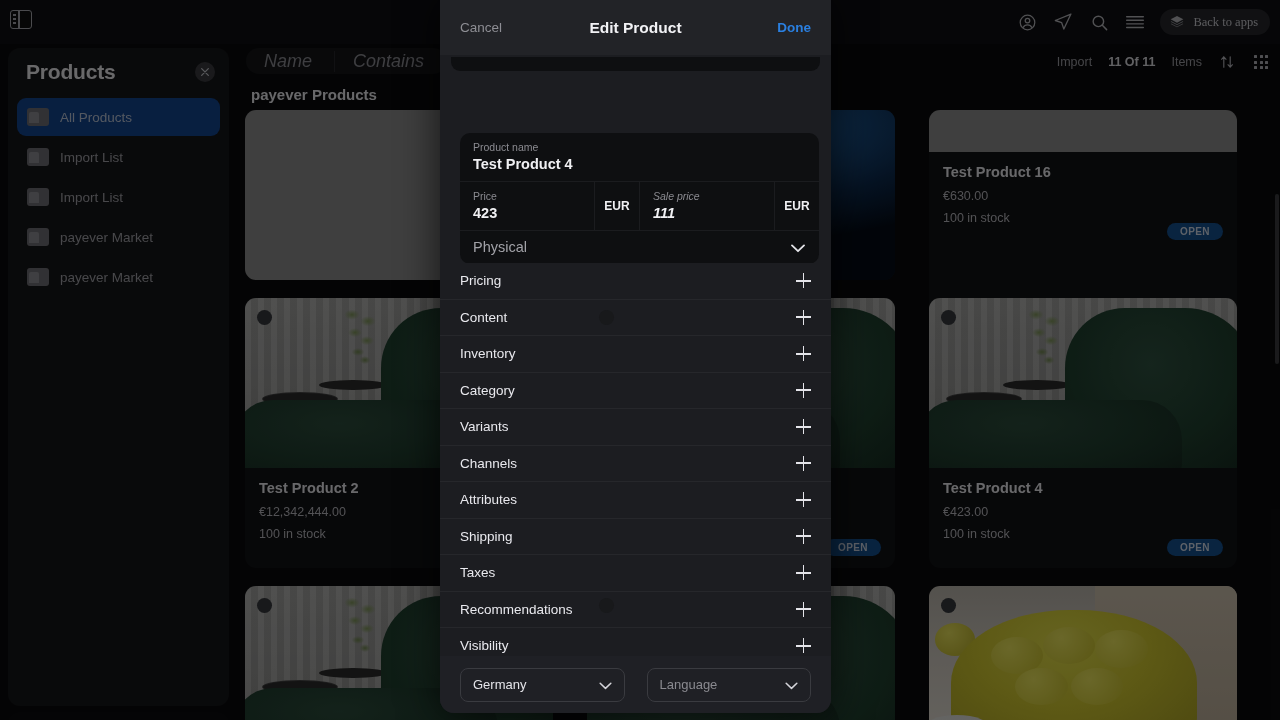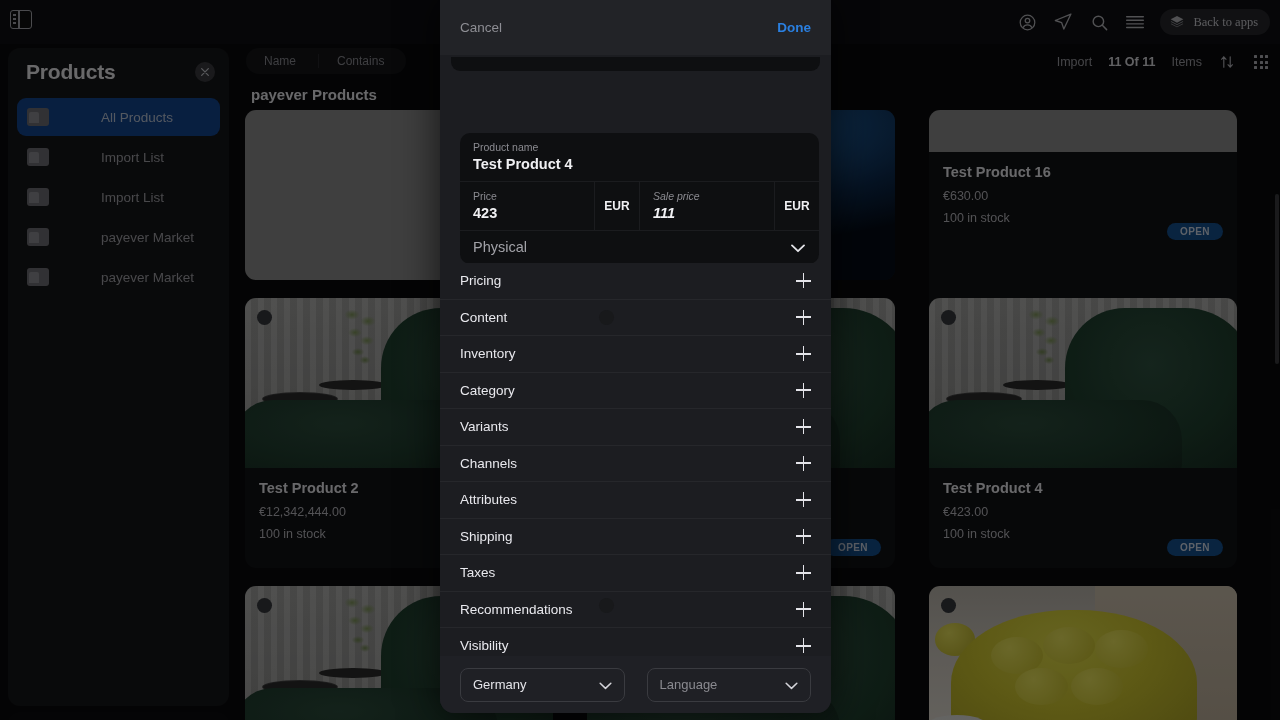--- a/index.html
+++ b/index.html
@@ -78,21 +78,21 @@
   }
   .sb-item.active { background:#13458f; }
   .sb-item .folder {
     width:22px; height:18px; border-radius:3px; background:#6e6e73;
     position:relative; flex:0 0 auto;
   }
   .sb-item .folder:before{
     content:""; position:absolute; left:2px; top:4px; width:10px; height:11px;
     background:#8d8d93; border-radius:2px 2px 0 0;
   }
-  .sb-label { color:#a0a0a6; font-size:13.5px;margin-left:41px; }
+  .sb-label { color:#a0a0a6; font-size:13.5px; }
   .sb-item.active .sb-label { color:#b9c4d6; }
 
   .sb-add {
     position:absolute; left:8px; top:668px; width:221px; height:44px;
     background:#0d0d0f; border-radius:12px;
     display:flex; align-items:center; justify-content:center;
   }
 
   
   .main {
@@ -100,21 +100,21 @@
     background:#0b0b0d;
   }
   .filterbar {
     position:absolute; left:0; top:0; width:1043px; height:36px;
   }
   .filter-pill {
     position:absolute; left:9px; top:4px; height:26px;
     background:#141518; border-radius:13px;
     display:flex; align-items:center;
   }
-  .filter-seg { padding:0 22px 0 18px; color:#8a8a90; font-size:12px; }
+  .filter-seg { padding:0 22px 0 18px; color:#8a8a90; font-size:18px;font-style:italic; }
   .filter-seg + .filter-seg { border-left:1px solid #26272b; padding-left:18px; }
 
   .filterbar-right {
     position:absolute; right:10px; top:0; height:36px;
     display:flex; align-items:center; gap:16px;
   }
   .fb-text { color:#9a9aa0; font-size:12.5px; }
   .fb-text.bold { color:#d7d7dc; font-weight:bold; }
   .sort-icon, .grid-icon { width:18px; height:18px; display:flex; align-items:center; justify-content:center; }
   .dots-grid { display:grid; grid-template-columns:repeat(3,3px); grid-gap:2.5px; }
@@ -551,20 +551,21 @@
     </div>
 
     <div class="scrollbar"></div>
   </div>
 
   <div class="backdrop"></div>
 
   <div class="modal">
     <div class="modal-head">
       <span class="m-cancel">Cancel</span>
+      <span class="m-title">Edit Product</span>
       <span class="m-done">Done</span>
     </div>
 
     <div class="modal-scroll">
 
       <div class="cut-field"></div>
 
       <div class="field-card">
         <div class="fc-cell">
           <div class="fc-label">Product name</div>

